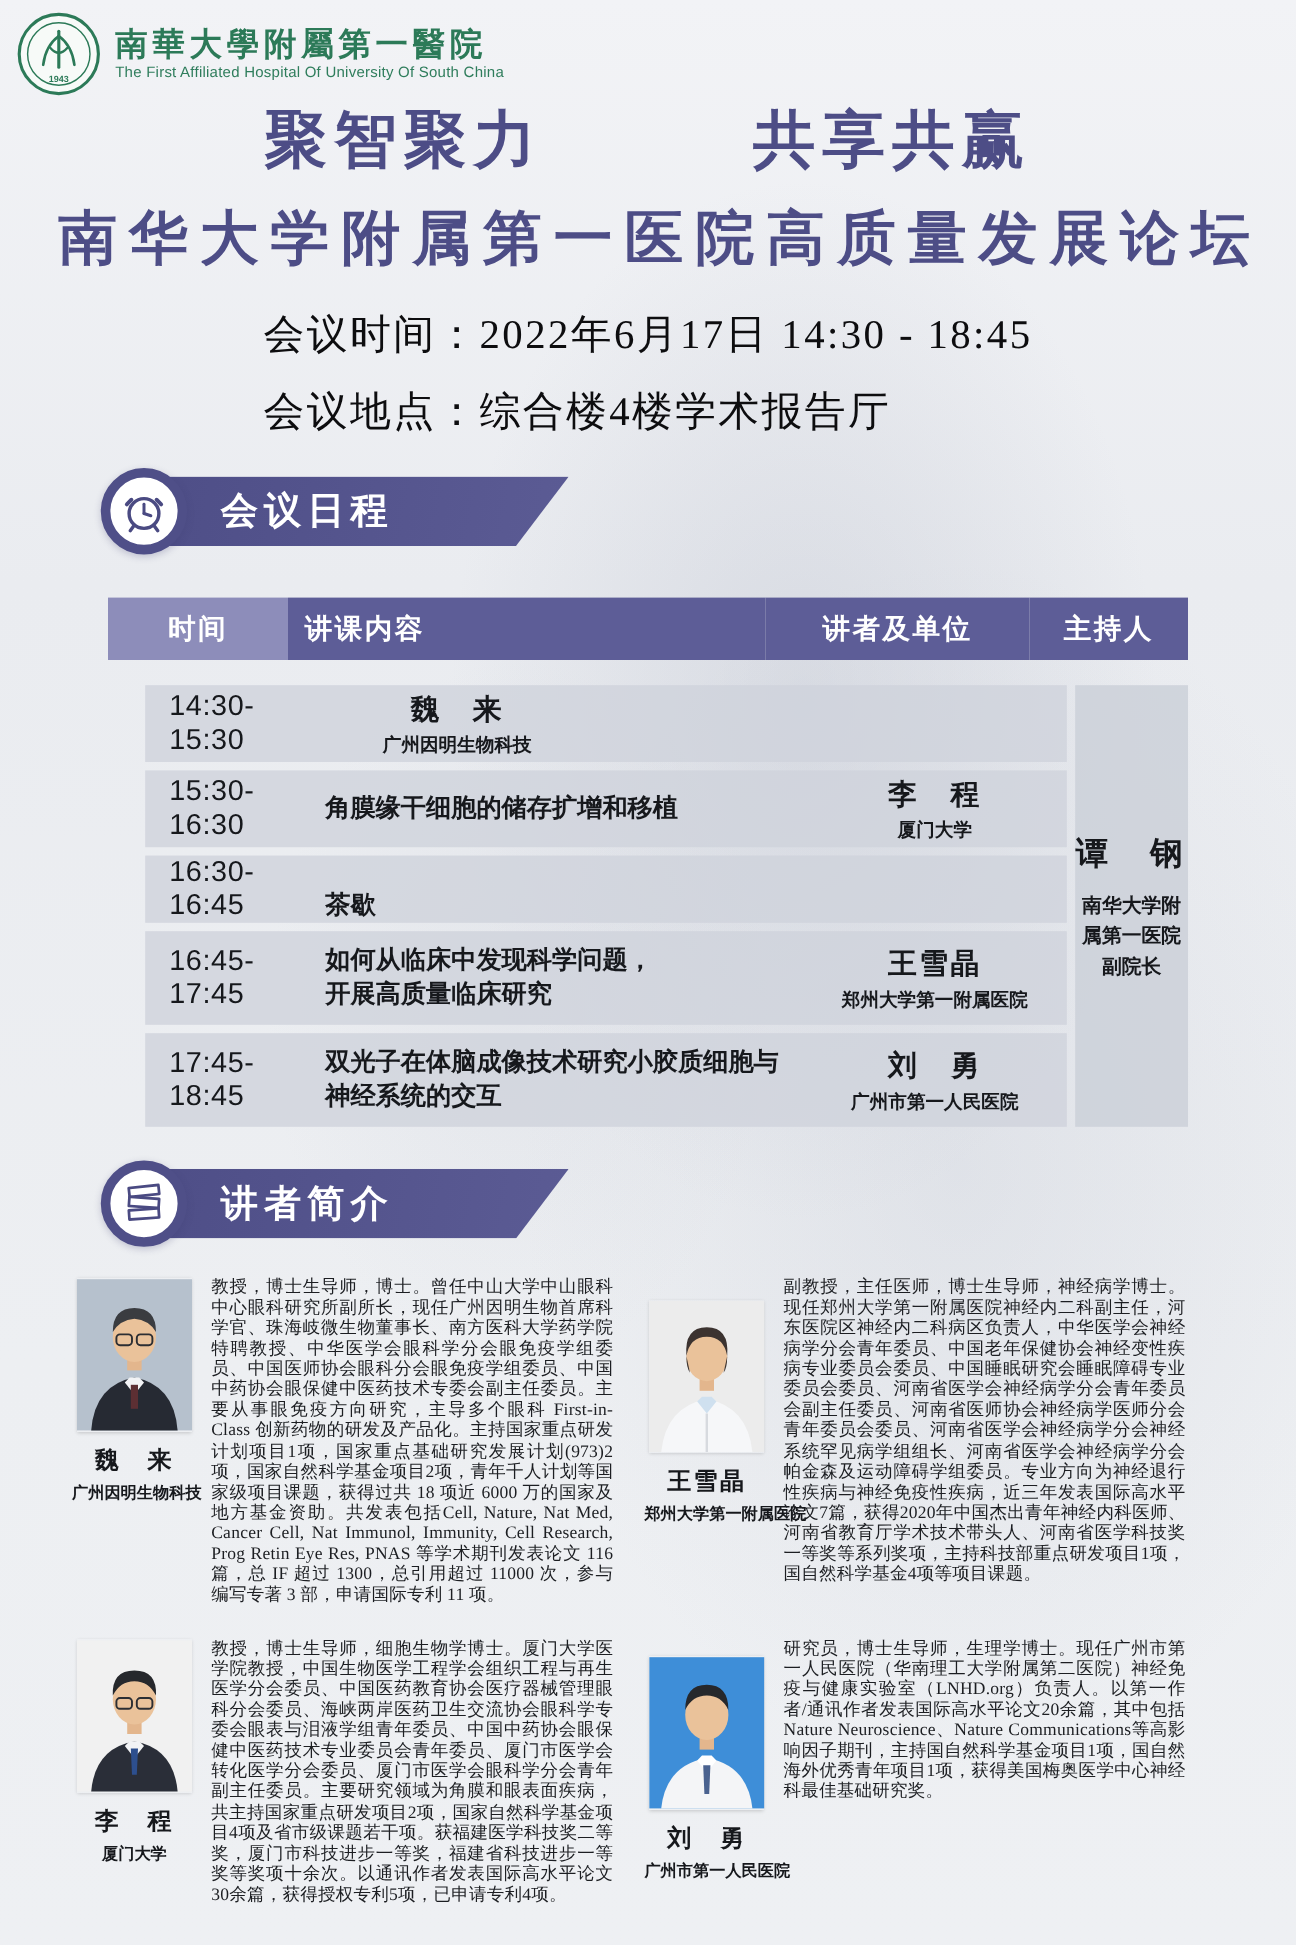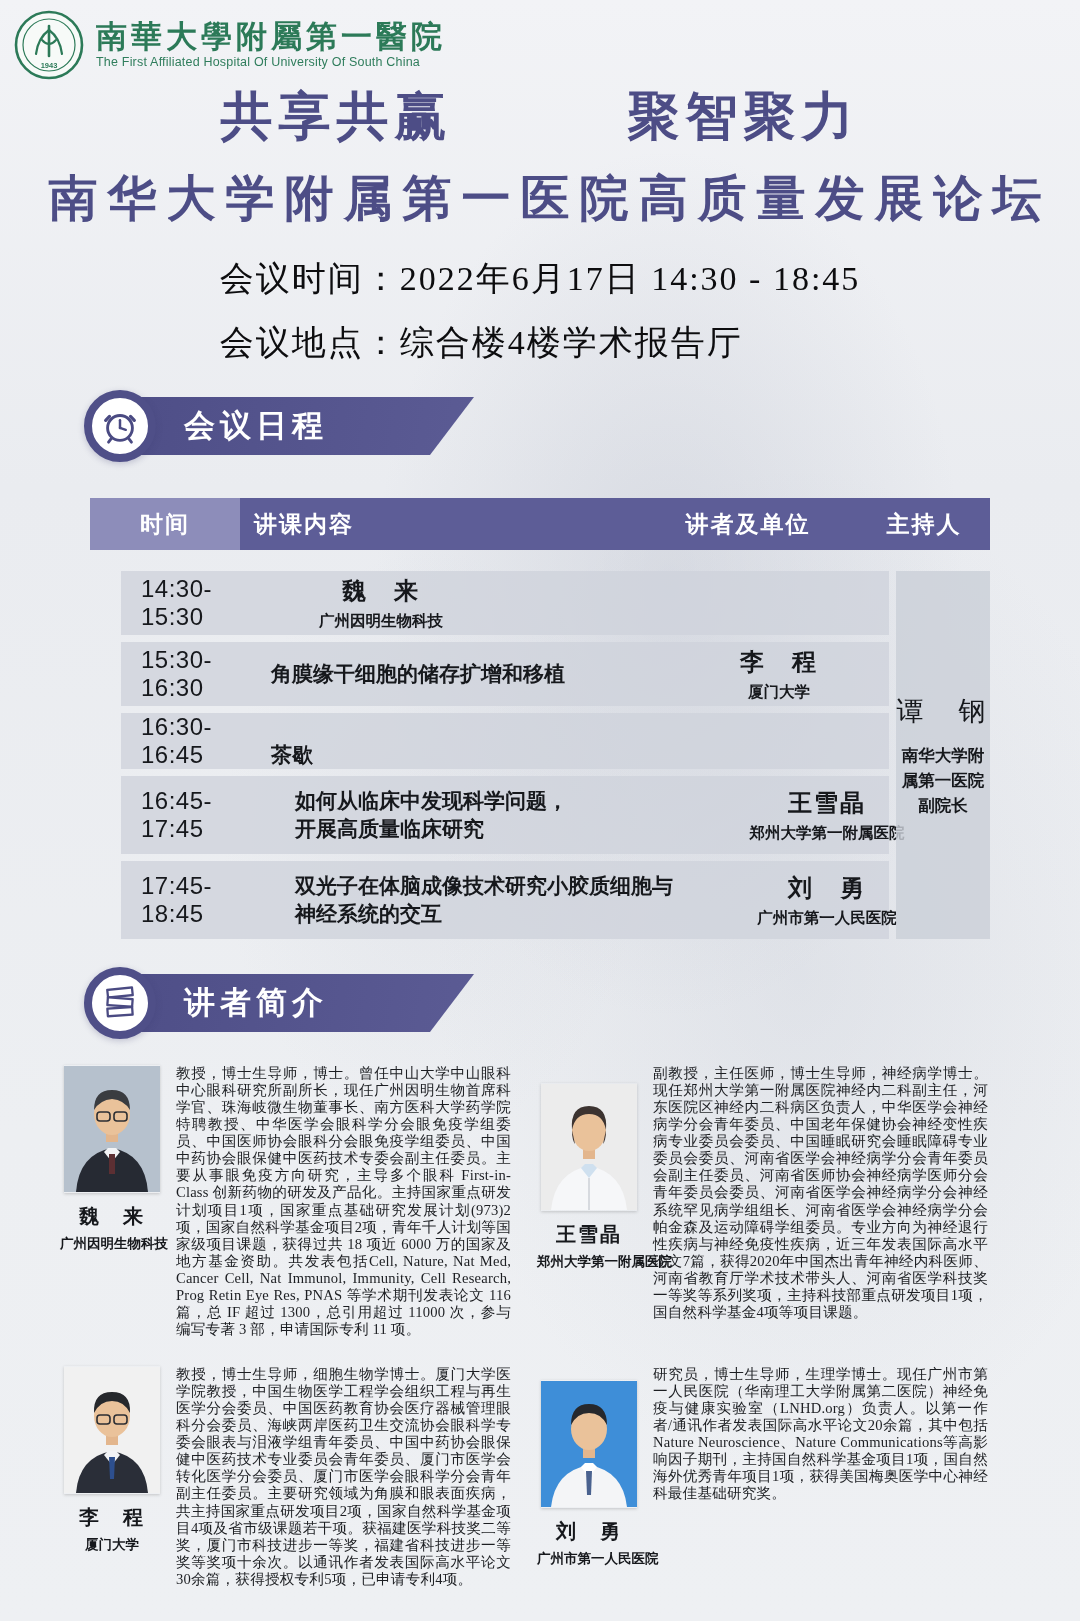--- a/index.html
+++ b/index.html
@@ -14,21 +14,21 @@
     color:#16181c;
   }
   .poster{position:relative;width:100%;height:100%;}
 
   
   .brand{display:flex;align-items:center;gap:12px;padding:10px 0 0 14px;}
   .emblem{width:70px;height:70px;flex:none;}
   .brand-text{line-height:1.05;}
   .brand-zh{
     font-family:Liberation Sans, sans-serif;
-    font-weight:bold;font-size:31px;color:#2c7a58;letter-spacing:4px;
+    font-weight:bold;font-size:27px;color:#2c7a58;letter-spacing:4px;
   }
   .brand-en{font-size:12.5px;color:#2f7d5c;margin-top:3px;letter-spacing:.2px;}
 
   
   .slogan{
     display:flex;justify-content:center;gap:175px;margin-top:2px;
     font-family:"Liberation Serif","DejaVu Serif",serif;
     font-weight:bold;font-size:52px;color:#4d4d86;letter-spacing:6px;
   }
   .main-title{
@@ -65,32 +65,32 @@
   .agenda-head .th{
     display:flex;align-items:center;color:#fff;font-weight:bold;font-size:23px;letter-spacing:2px;
   }
   .th-time{width:150px;background:#8d8dba;justify-content:center;}
   .th-topic{width:398px;background:#5d5d97;padding-left:14px;box-sizing:border-box;}
   .th-speaker{width:220px;background:#5d5d97;justify-content:center;}
   .th-host{width:132px;background:#5d5d97;justify-content:center;}
   .agenda-body{display:flex;margin-top:21px;}
   .agenda-rows{display:flex;flex-direction:column;gap:7px;width:768px;padding-left:31px;}
   .agenda-row{display:flex;align-items:center;background:rgba(206,210,219,.78);min-height:64px;}
-  .row-tall{min-height:78px;gap:24px;}
+  .row-tall{min-height:78px;}
   .row-short{min-height:56px;align-items:flex-end;}
   .cell-time{width:150px;flex:none;font-size:24px;padding-left:20px;box-sizing:border-box;letter-spacing:.5px;}
   .cell-topic{width:398px;flex:none;font-weight:bold;font-size:21px;line-height:1.35;white-space:pre-line;box-sizing:border-box;padding-right:6px;}
   .cell-speaker{width:220px;flex:none;text-align:center;}
   .speaker-name{font-weight:bold;font-size:24px;letter-spacing:2px;}
   .speaker-aff{font-weight:bold;font-size:15.5px;margin-top:4px;}
   .host-cell{
     width:125px;margin-left:7px;background:rgba(203,207,216,.82);
     display:flex;flex-direction:column;justify-content:center;align-items:center;text-align:center;
   }
-  .host-name{font-weight:normal;font-size:27px;letter-spacing:4px;}
+  .host-name{font-weight:bold;font-size:27px;letter-spacing:4px;}
   .host-aff{font-weight:bold;font-size:16.5px;margin-top:14px;line-height:1.5;}
   .host-title{font-weight:bold;font-size:16.5px;margin-top:2px;}
 
   
   .speakers-grid{
     display:grid;grid-template-columns:1fr 1fr;column-gap:26px;row-gap:28px;
     padding:24px 92px 0 60px;
   }
   .speaker-card{display:flex;gap:12px;align-items:flex-start;}
   .photo-col{width:104px;flex:none;text-align:center;}
@@ -124,22 +124,22 @@
         <text x="35" y="58" text-anchor="middle" font-size="7.5" fill="#2c7a58" font-weight="bold">1943</text>
       </svg>
     </div>
     <div class="brand-text">
       <div class="brand-zh">南華大學附屬第一醫院</div>
       <div class="brand-en">The First Affiliated Hospital Of University Of South China</div>
     </div>
   </header>
 
   <div class="slogan">
+    <span>聚智聚力</span>
     <span>共享共赢</span>
-    <span>聚智聚力</span>
   </div>
   <h1 class="main-title">南华大学附属第一医院高质量发展论坛</h1>
 
   <div class="meeting-info">
     <div class="meeting-line">
       <span>会议时间：</span><span>2022年6月17日 14:30 - 18:45</span>
     </div>
     <div class="meeting-line">
       <span>会议地点：</span><span>综合楼4楼学术报告厅</span>
     </div>

